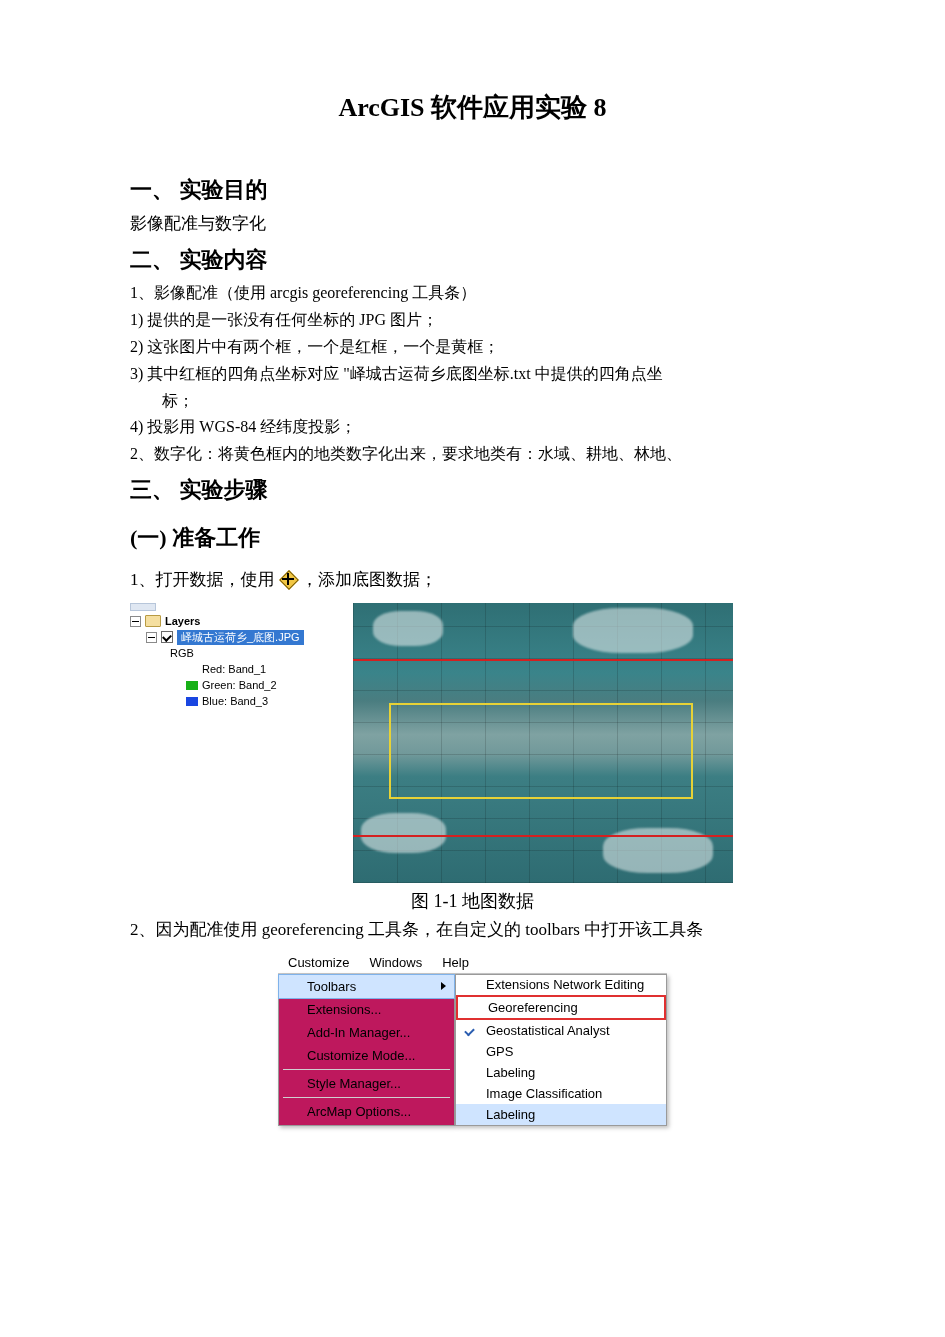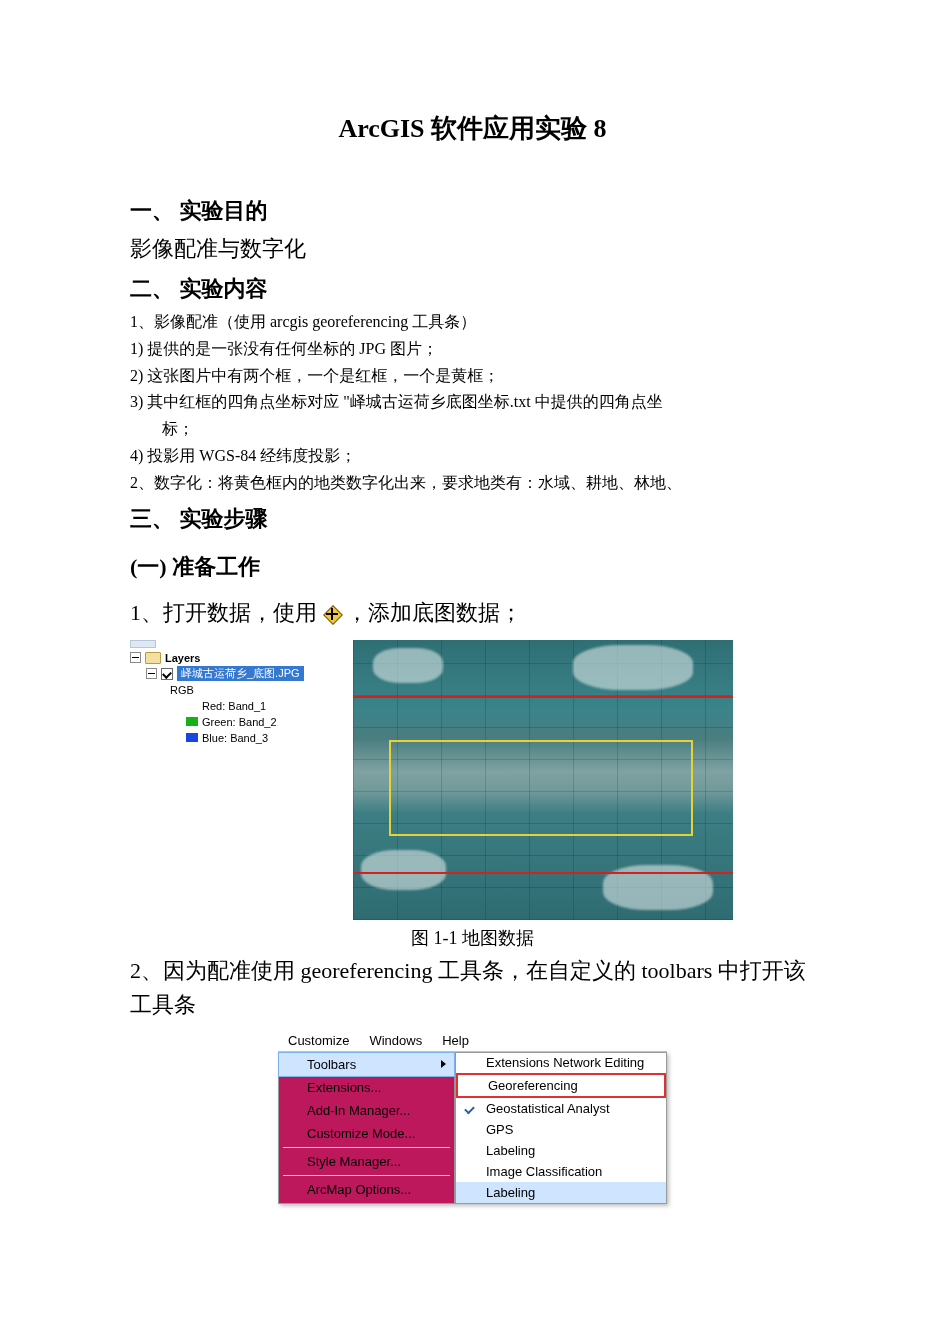--- a/index.html
+++ b/index.html
@@ -5,41 +5,40 @@
   body {
     margin: 0;
     padding: 0;
     background: #fff;
     font-family: "SimSun", "宋体", serif;
     color: #000;
     width: 945px;
   }
   .page {
     padding: 90px 130px 60px 130px;
-    margin-top: 21px;
   }
   .title {
     text-align: center;
     font-size: 26px;
     font-weight: bold;
     margin-bottom: 50px;
     font-family: "SimSun", serif;
   }
   .h2 {
     font-size: 22px;
     font-weight: bold;
     margin: 8px 0 6px 0;
   }
   .h3 {
     font-size: 22px;
     font-weight: bold;
     margin: 18px 0 14px 0;
   }
   .body-text {
-    font-size: 22px;
+    font-size: 17px;
     line-height: 1.55;
   }
   .list-line {
     font-size: 16px;
     line-height: 1.55;
     margin: 2px 0;
   }
   .add-icon {
     display:inline-block;
     vertical-align: -3px;

